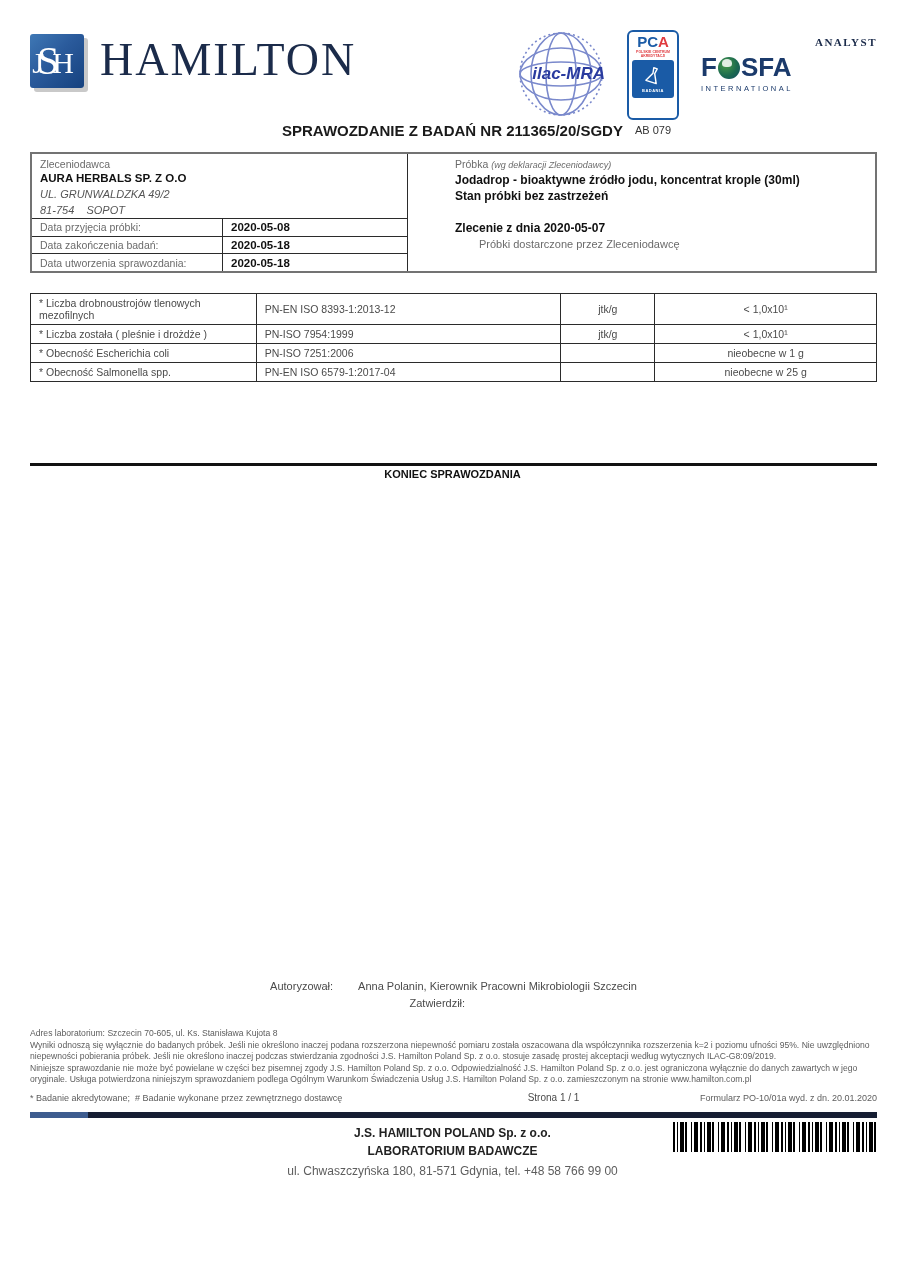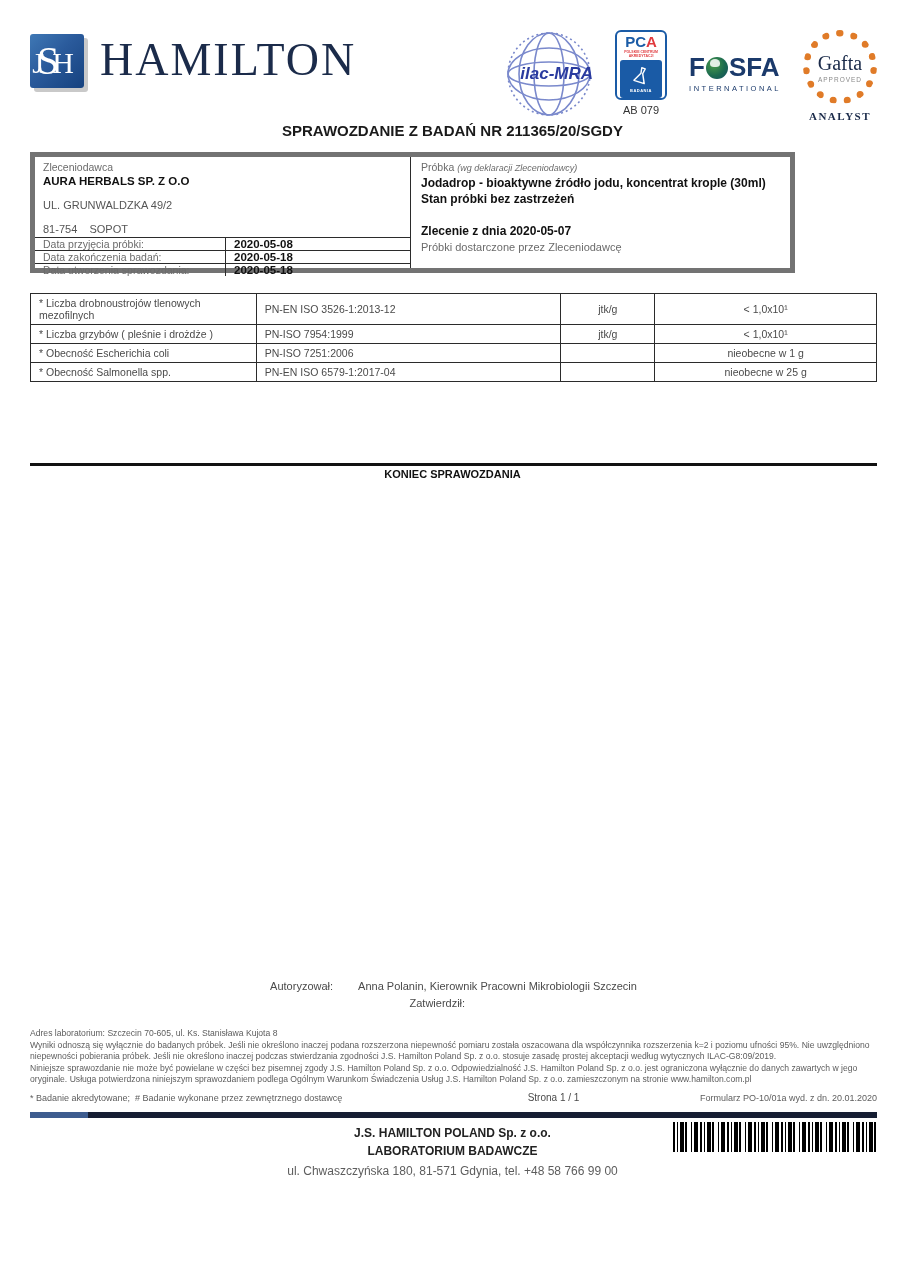--- a/index.html
+++ b/index.html
@@ -28,21 +28,21 @@
     letter-spacing:2px; margin-left:16px; margin-top:-4px;
   }
   .badges { margin-left:auto; display:flex; align-items:flex-start; gap:22px; margin-top:2px; }
   
   .ilac { width:88px; height:88px; position:relative; display:flex; align-items:center; justify-content:flex-end; }
   .ilac svg { position:absolute; inset:0; }
   .ilac-text { position:relative; font-size:17px; font-weight:bold; color:#2a3b9f; letter-spacing:0; font-style:italic; }
   
   .pca-wrap { display:flex; flex-direction:column; align-items:center; }
   .pca {
-    width:52px; height:70px; border:2px solid #1a5ba6; border-radius:6px; background:#fff;
+    width:52px; height:90px; border:2px solid #1a5ba6; border-radius:6px; background:#fff;
     display:flex; flex-direction:column; align-items:center; padding-top:3px;
   }
   .pca-title { font-size:15px; font-weight:bold; color:#1a5ba6; line-height:14px;}
   .pca-title .red { color:#e03a3e; }
   .pca-sub { font-size:3.5px; color:#e03a3e; text-align:center; line-height:4px; margin-top:1px; font-weight:bold;}
   .pca-inner {
     margin-top:2px; width:42px; height:38px; background:#1a5ba6; border-radius:3px;
     display:flex; flex-direction:column; align-items:center; justify-content:center; color:#fff;
   }
   .pca-inner svg { width:18px; height:20px; }
@@ -60,36 +60,36 @@
     width:74px; height:74px; border-radius:50%;
     border:7px dotted #e07b28;
     display:flex; flex-direction:column; align-items:center; justify-content:center;
   }
   .gafta-title { font-family:"Liberation Serif", serif; font-size:20px; color:#1b2b4a; }
   .gafta-sub { font-size:6.5px; letter-spacing:1px; color:#8a8a8a; margin-top:1px;}
   .gafta-analyst { font-family:"Liberation Serif", serif; font-weight:bold; font-size:11px; letter-spacing:1.5px; color:#1b2b4a; margin-top:6px; }
   
   .doc-title { position:absolute; top:122px; left:0; right:0; text-align:center; font-size:15px; font-weight:bold; color:#1a1a1a; }
   
-  .info { position:absolute; top:152px; left:30px; width:765px; height:121px; display:flex; border:5px solid #737373; }
+  .info { position:absolute; top:152px; left:30px; width:847px; height:121px; display:flex; border:2px solid #737373;gap:37px; }
   .info-left { width:376px; border-right:1px solid #2b2b2b; display:flex; flex-direction:column; }
   .info-left-top { padding:4px 8px 2px 8px; flex:1; }
   .lbl { color:#6b6b6b; font-size:10.5px; }
   .info-left-top .name { font-size:11.5px; font-weight:bold; color:#111; margin-top:2px;}
-  .info-left-top .street, .info-left-top .city { font-size:11px; color:#555; margin-top:12px; }
+  .info-left-top .street, .info-left-top .city { font-size:11px; color:#555; margin-top:4px;font-style:italic; }
   .daterow { display:flex; border-top:1px solid #2b2b2b; height:20px; align-items:center; }
   .daterow .dl { width:190px; padding-left:8px; color:#6b6b6b; font-size:10.5px; }
   .daterow .dv { flex:1; border-left:1px solid #2b2b2b; padding-left:8px; font-size:11.5px; font-weight:bold; color:#111; height:100%; display:flex; align-items:center;}
   .info-right { flex:1; padding:4px 10px; }
   .info-right .plbl { font-size:10.5px; color:#6b6b6b; }
   .info-right .plbl i { font-size:9px; font-style:italic; }
   .info-right .sname { font-size:12px; font-weight:bold; color:#111; margin-top:3px;}
   .info-right .scond { font-size:12px; font-weight:bold; color:#111; margin-top:2px;}
   .info-right .order { font-size:12px; font-weight:bold; color:#111; margin-top:18px;}
-  .info-right .deliv { font-size:11px; color:#6b6b6b; margin-top:3px;}
+  .info-right .deliv { font-size:11px; color:#6b6b6b; margin-top:3px;margin-left:24px;}
   
   .results { position:absolute; top:293px; left:30px; width:847px; border-collapse:collapse; }
   .results th, .results td { border:1px solid #2b2b2b; font-size:10.5px; padding:3px 8px; color:#4a4a4a; }
   .results th { font-size:12px; font-weight:bold; color:#111; text-align:left; height:28px; }
   .results th.c, .results td.c { text-align:center; }
   .results col.c1 { width:226px; } .results col.c2 { width:305px; }
   .results col.c3 { width:94px; } .results col.c4 { width:222px; }
   .endline { position:absolute; top:463px; left:30px; width:847px; height:3px; background:#111; }
   .end-note { position:absolute; top:468px; left:0; right:0; text-align:center; font-size:11px; font-weight:bold; color:#111; }
   
@@ -165,24 +165,20 @@
       <div class="fosfa">
         <div class="fosfa-row">
           <span>F</span>
           <span class="fosfa-globe"></span>
           <span>SFA</span>
         </div>
         <div class="fosfa-sub">INTERNATIONAL</div>
       </div>
 
       <div class="gafta-wrap">
-        <div class="gafta">
-          <div class="gafta-title">Gafta</div>
-          <div class="gafta-sub">APPROVED</div>
-        </div>
         <div class="gafta-analyst">ANALYST</div>
       </div>
     </div>
   </div>
 
   <div class="doc-title">SPRAWOZDANIE Z BADAŃ NR 211365/20/SGDY</div>
 
   <div class="info">
     <div class="info-left">
       <div class="info-left-top">
@@ -216,26 +212,26 @@
   <table class="results">
     <colgroup>
         <col class="c1">
         <col class="c2">
         <col class="c3">
         <col class="c4">
       </colgroup>
     <tbody>
     <tr>
       <td>* Liczba drobnoustrojów tlenowych mezofilnych</td>
-      <td>PN-EN ISO 3526-1:2013-12</td>
+      <td>PN-EN ISO 8393-1:2013-12</td>
       <td class="c">jtk/g</td>
       <td class="c">&lt; 1,0x10¹</td>
     </tr>
     <tr>
-      <td>* Liczba grzybów ( pleśnie i drożdże )</td>
+      <td>* Liczba została ( pleśnie i drożdże )</td>
       <td>PN-ISO 7954:1999</td>
       <td class="c">jtk/g</td>
       <td class="c">&lt; 1,0x10¹</td>
     </tr>
     <tr>
       <td>* Obecność Escherichia coli</td>
       <td>PN-ISO 7251:2006</td>
       <td class="c"></td>
       <td class="c">nieobecne w 1 g</td>
     </tr>

